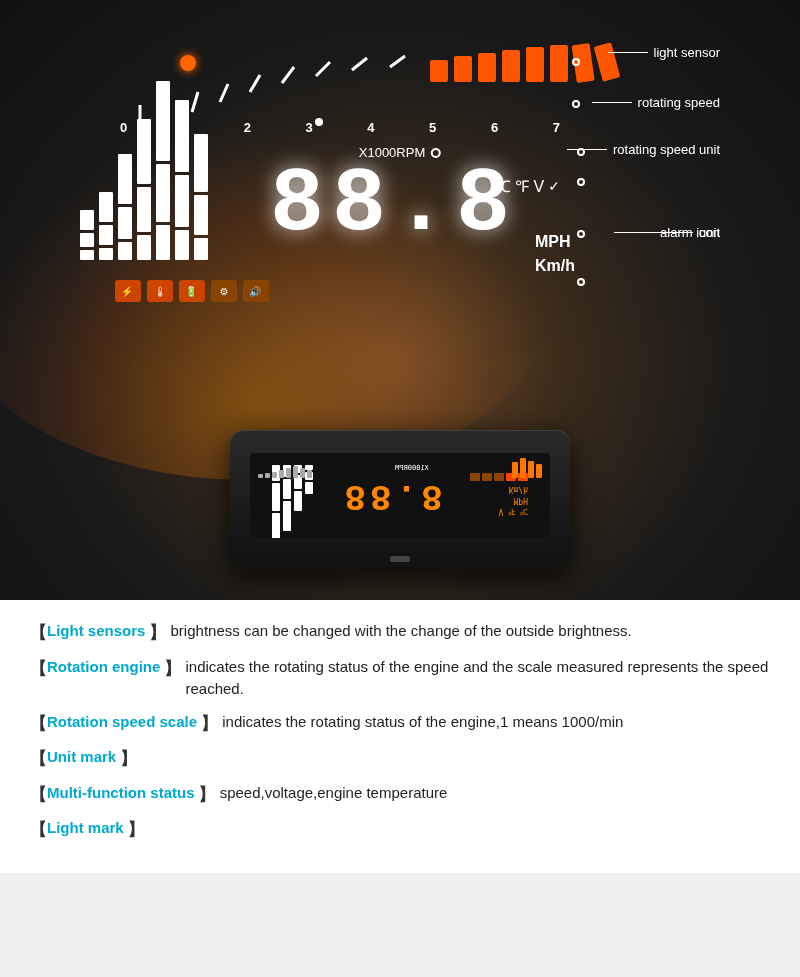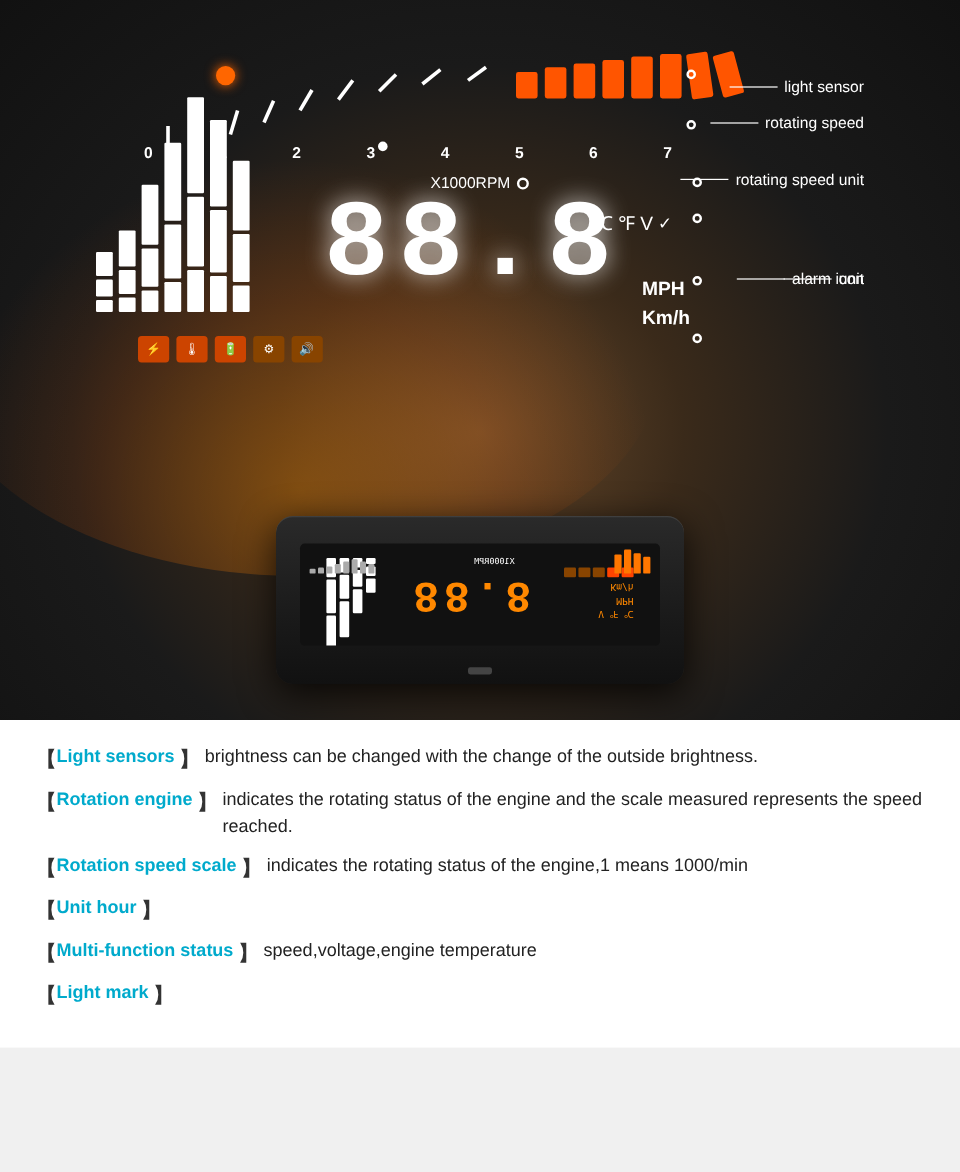--- a/index.html
+++ b/index.html
@@ -409,21 +409,21 @@
 
     <div class="small-dot" style="top:88px; left:255px;"></div>
 
     <div class="annot-dot" style="top:28px;"></div>
     <div class="annot-dot" style="top:70px;"></div>
     <div class="annot-dot" style="top:118px; right:155px;"></div>
     <div class="annot-dot" style="top:148px; right:155px;"></div>
     <div class="annot-dot" style="top:200px; right:155px;"></div>
     <div class="annot-dot" style="top:248px; right:155px;"></div>
 
-    <div class="annotation" style="top:35px;justify-content:flex-end;">
+    <div class="annotation" style="top:15px;justify-content:flex-end;">
       <span>light sensor</span>
     </div>
     <div class="annotation" style="top:65px;">
       <span>rotating speed</span>
     </div>
     <div class="annotation" style="top:112px;">
       <span>rotating speed unit</span>
     </div>
     <div class="annotation" style="top:148px;margin-top:47px;">
       <span>unit</span>
@@ -514,21 +514,21 @@
     <span class="feature-desc">indicates the rotating status of the engine and the scale measured represents the speed reached.</span>
   </div>
   <div class="feature-row">
     <span class="bracket">【</span>
     <span class="feature-label">Rotation speed scale</span>
     <span class="bracket">】</span>&nbsp;
     <span class="feature-desc">indicates the rotating status of the engine,1 means 1000/min</span>
   </div>
   <div class="feature-row">
     <span class="bracket">【</span>
-    <span class="feature-label">Unit hour</span>
+    <span class="feature-label">Unit mark</span>
     <span class="bracket">】</span>&nbsp;
   </div>
   <div class="feature-row">
     <span class="bracket">【</span>
     <span class="feature-label">Multi-function status</span>
     <span class="bracket">】</span>&nbsp;
     <span class="feature-desc">speed,voltage,engine temperature</span>
   </div>
   <div class="feature-row">
     <span class="bracket">【</span>

